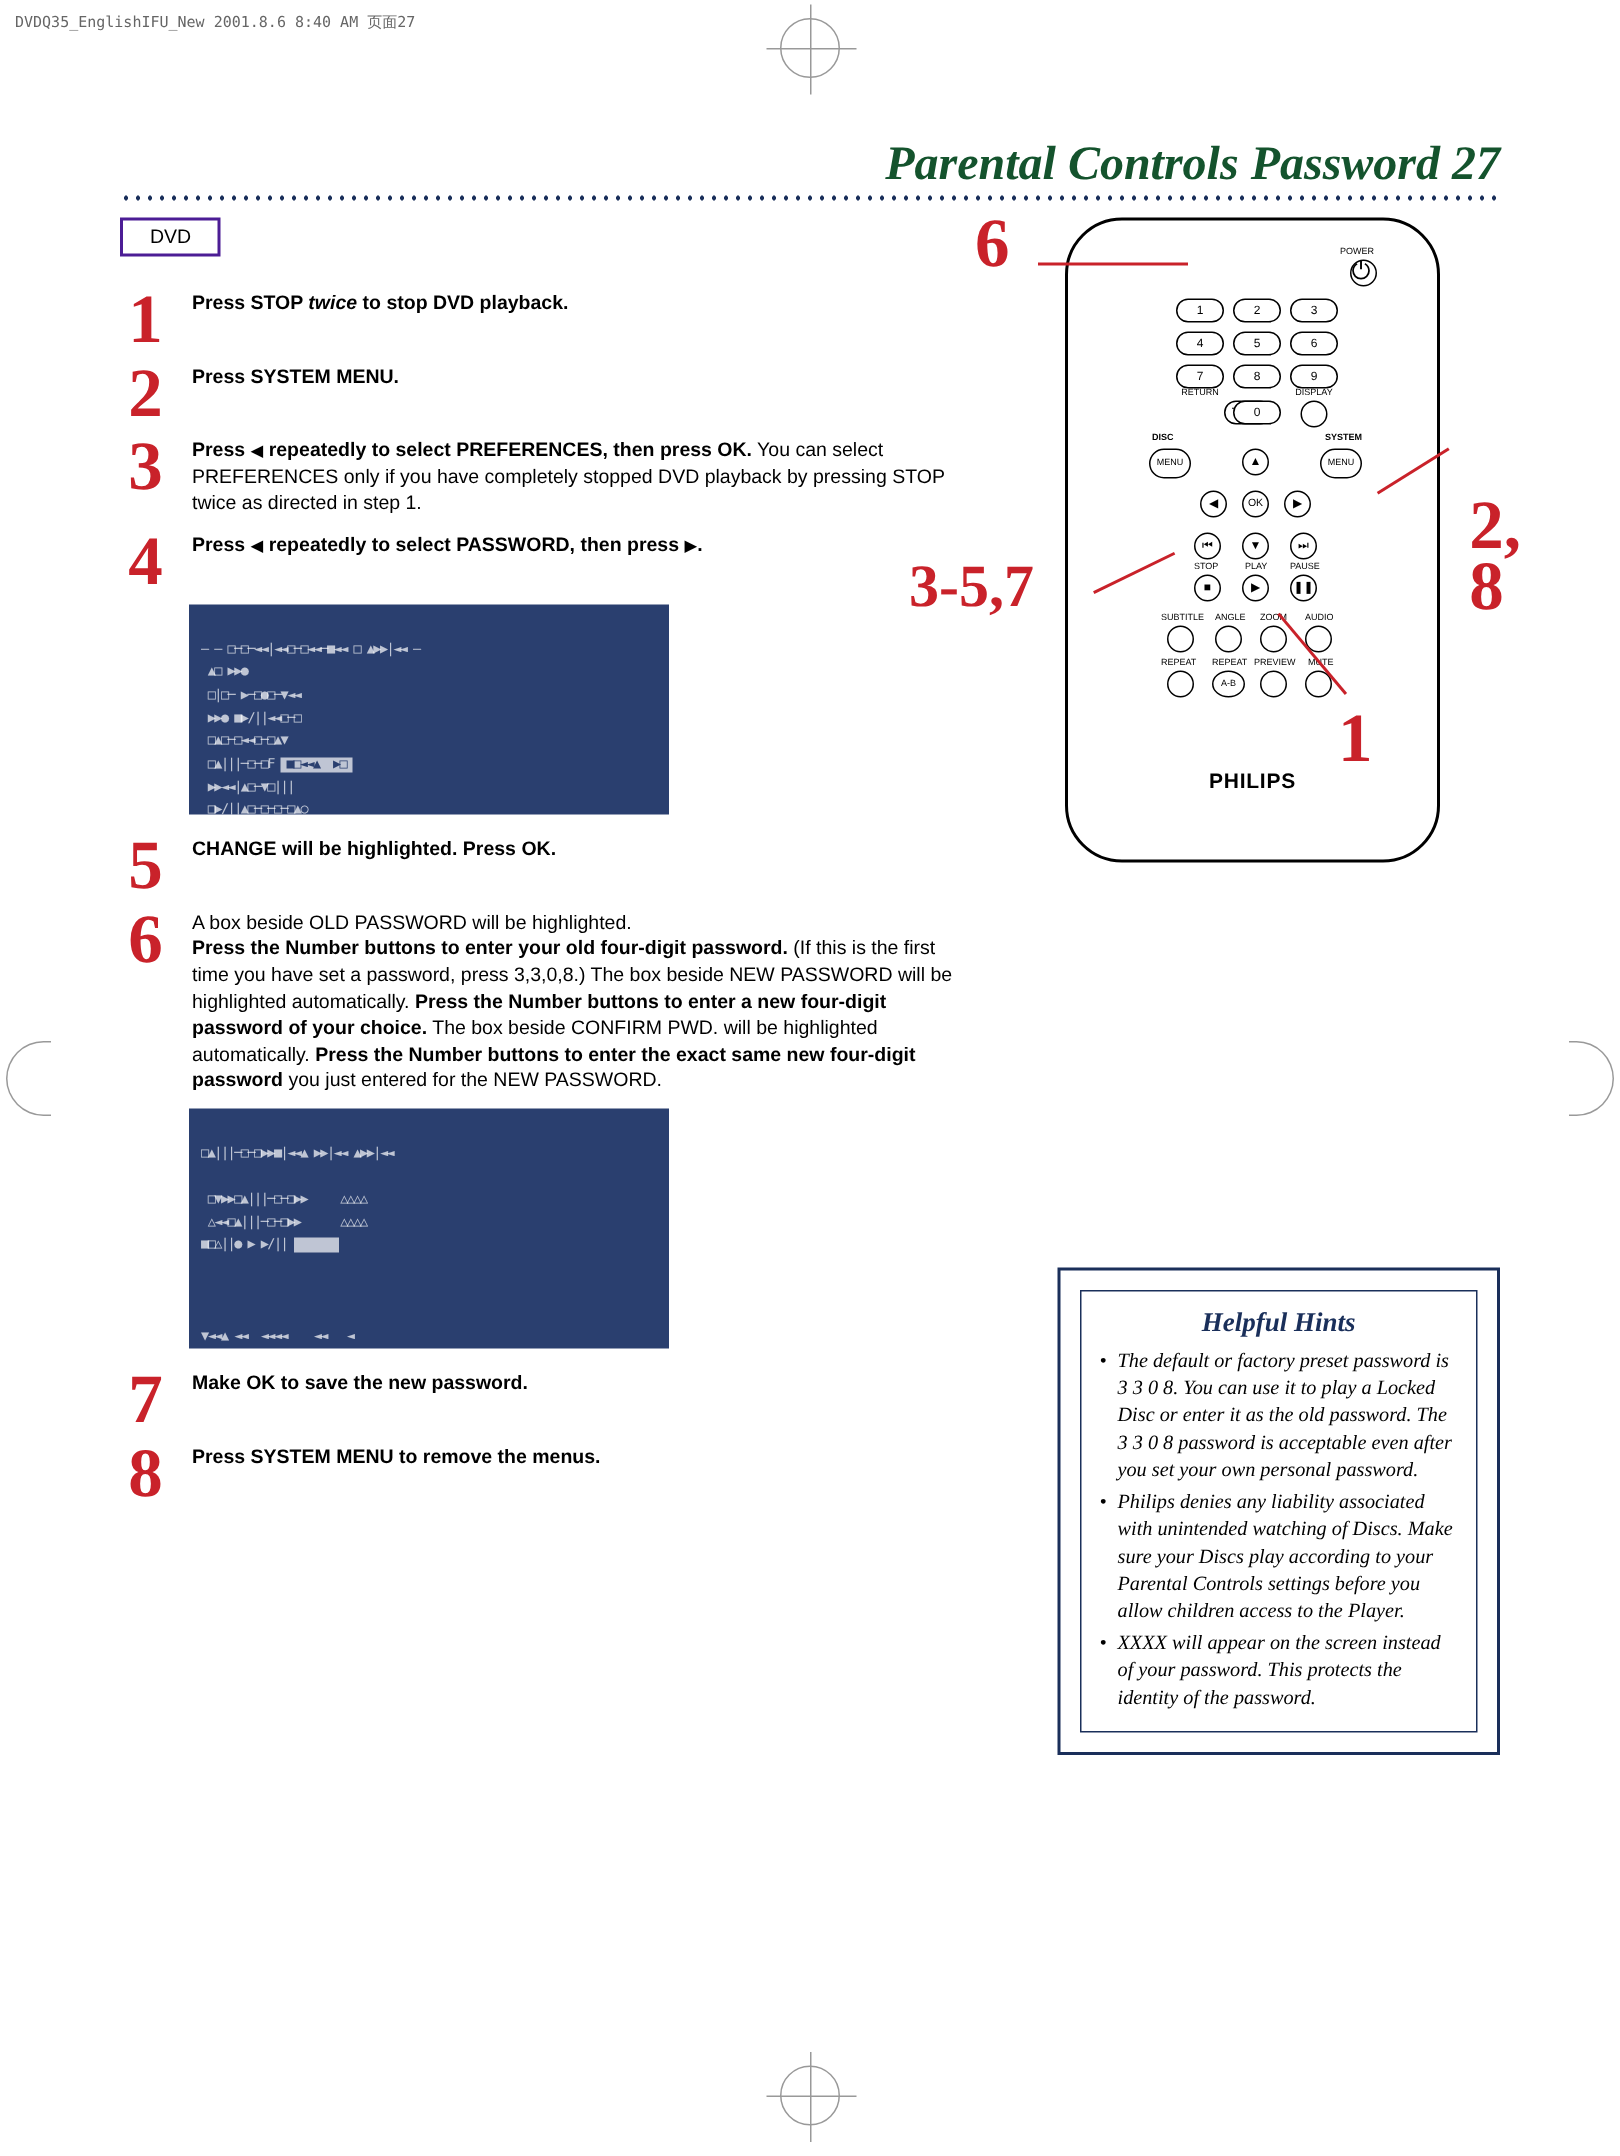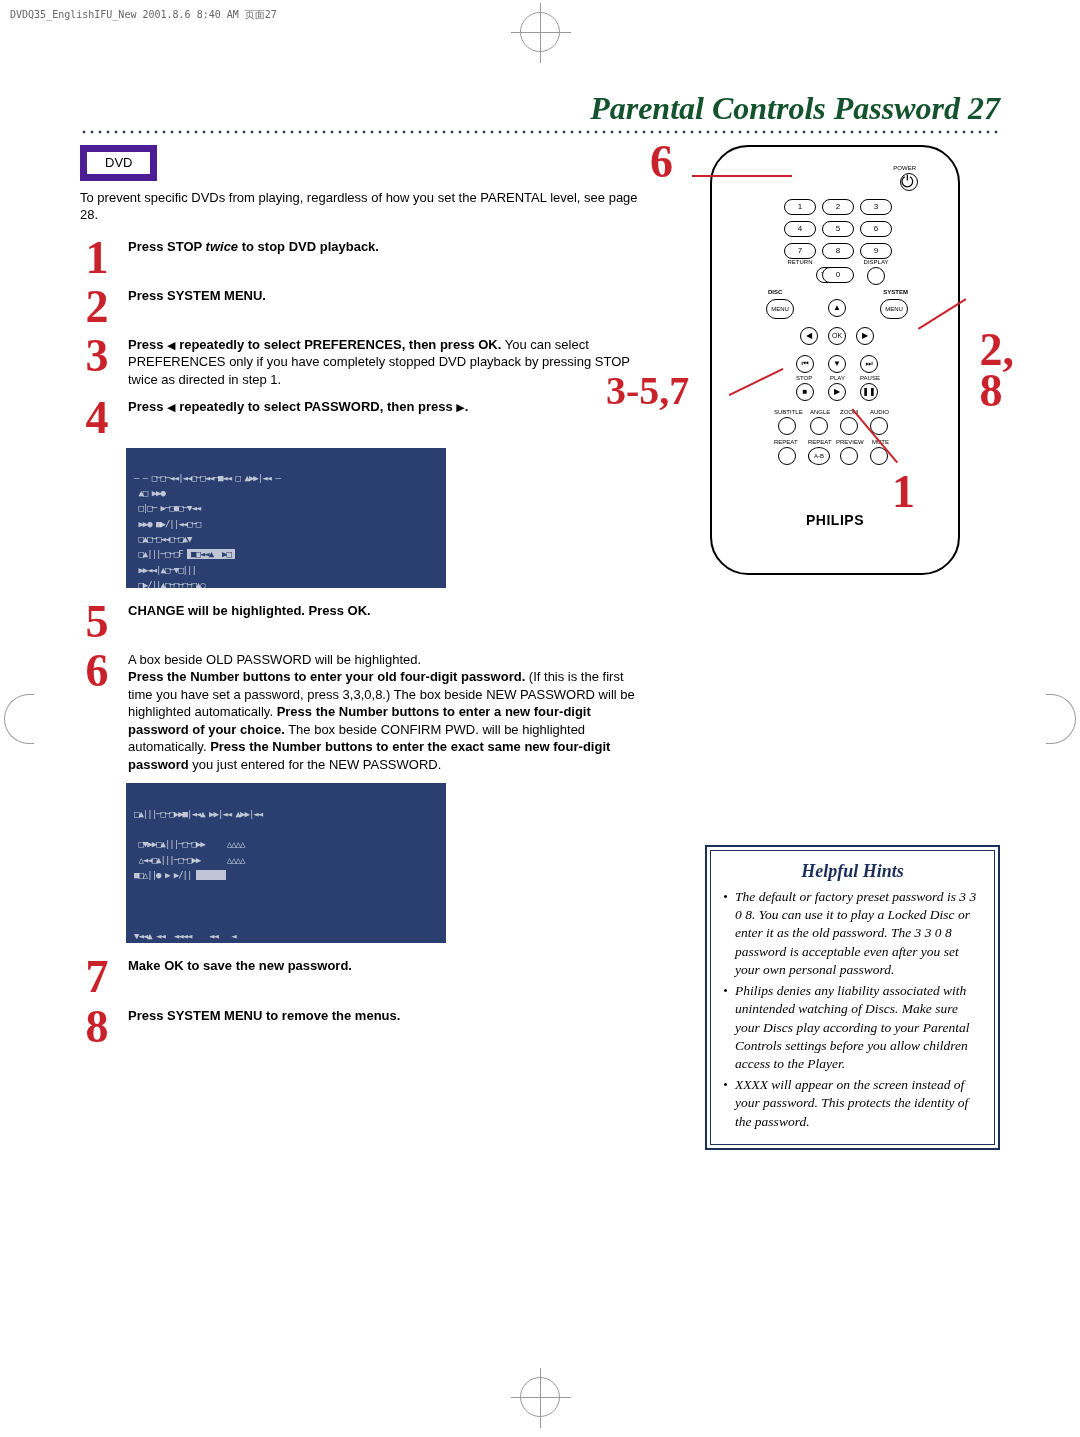--- a/index.html
+++ b/index.html
@@ -90,21 +90,21 @@
     color: #14532d;
   }
   .dotted {
     height: 6px;
     background-image: radial-gradient(circle, #1a2f5a 1.5px, transparent 1.6px);
     background-size: 8px 6px;
     background-repeat: repeat-x;
     margin-bottom: 10px;
   }
   .dvd-box {
-    border: 7px solid #4c1d95;
+    border: 2px solid #4c1d95;
     padding: 2px 18px;
     font-size: 13px;
     display: inline-block;
     margin-bottom: 8px;
   }
   .cols {
     display: flex;
     gap: 30px;
     align-items: flex-start;
   }
@@ -212,21 +212,21 @@
     line-height: 0.9;
   }
   .callout-line {
     position: absolute;
     background: #c9222a;
     height: 1.5px;
   }
 
   .hints-box {
     border: 2px solid #1a2f5a;
-    padding: 3px;
+    padding: 13px;
     font-family: "Times New Roman", serif;
     position: absolute;
     width: 295px;
     right: 0;
     top: 700px;
   }
   .hints-inner {
     border: 1px solid #1a2f5a;
     padding: 10px 12px;
   }
@@ -272,21 +272,20 @@
   <div class="title-row">
     <span class="page-title">Parental Controls Password  27</span>
   </div>
   <div class="dotted"></div>
 
   <div class="cols">
     <div class="left-col">
       <div class="dvd-box">DVD</div>
 
       <div class="intro">
-        <p>To prevent specific DVDs from playing, regardless of how you set the PARENTAL level, see page 28.</p>
       </div>
 
       
       <div class="step">
         <div class="step-num">1</div>
         <div class="step-body">
           <b>Press STOP <i>twice</i> to stop DVD playback.</b>
         </div>
       </div>
 

